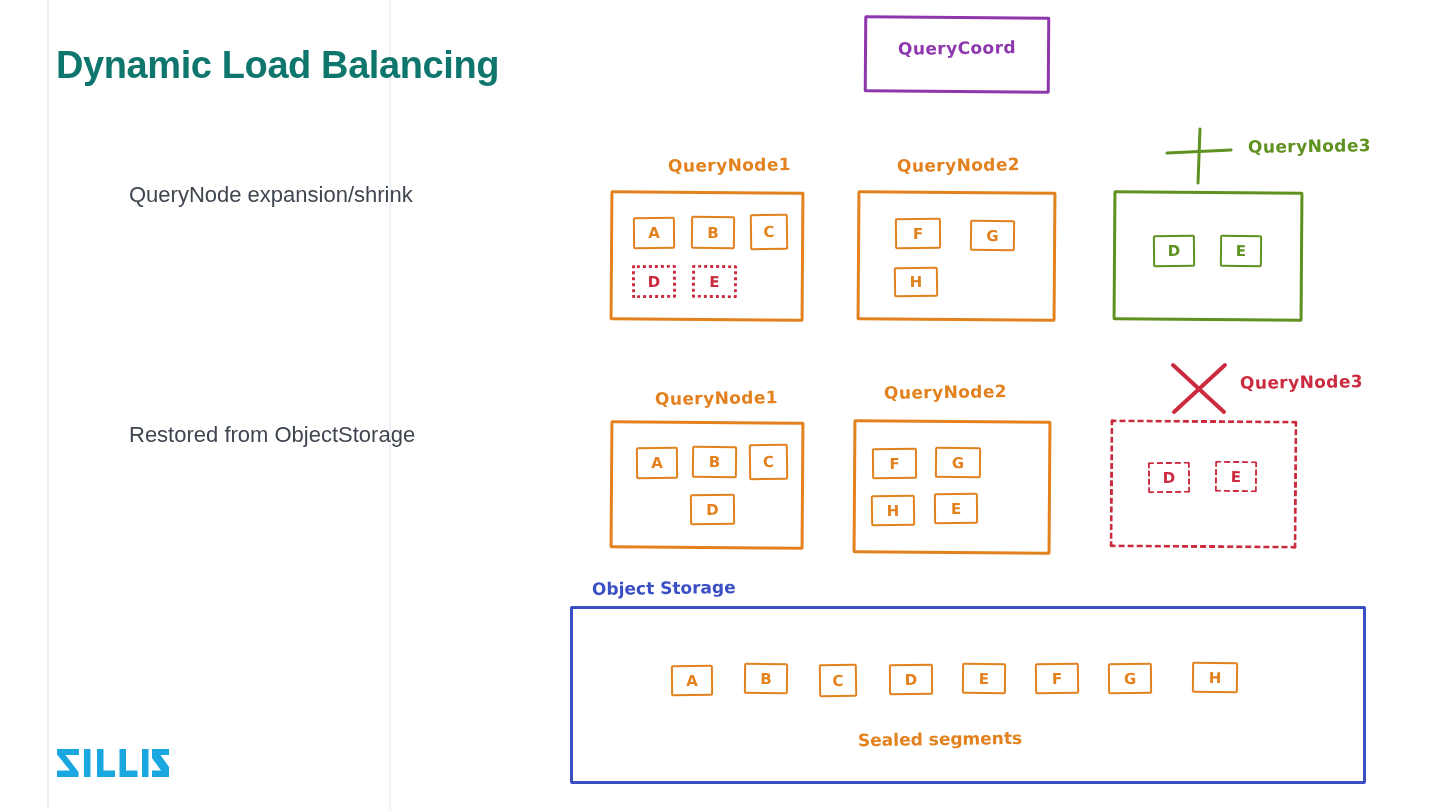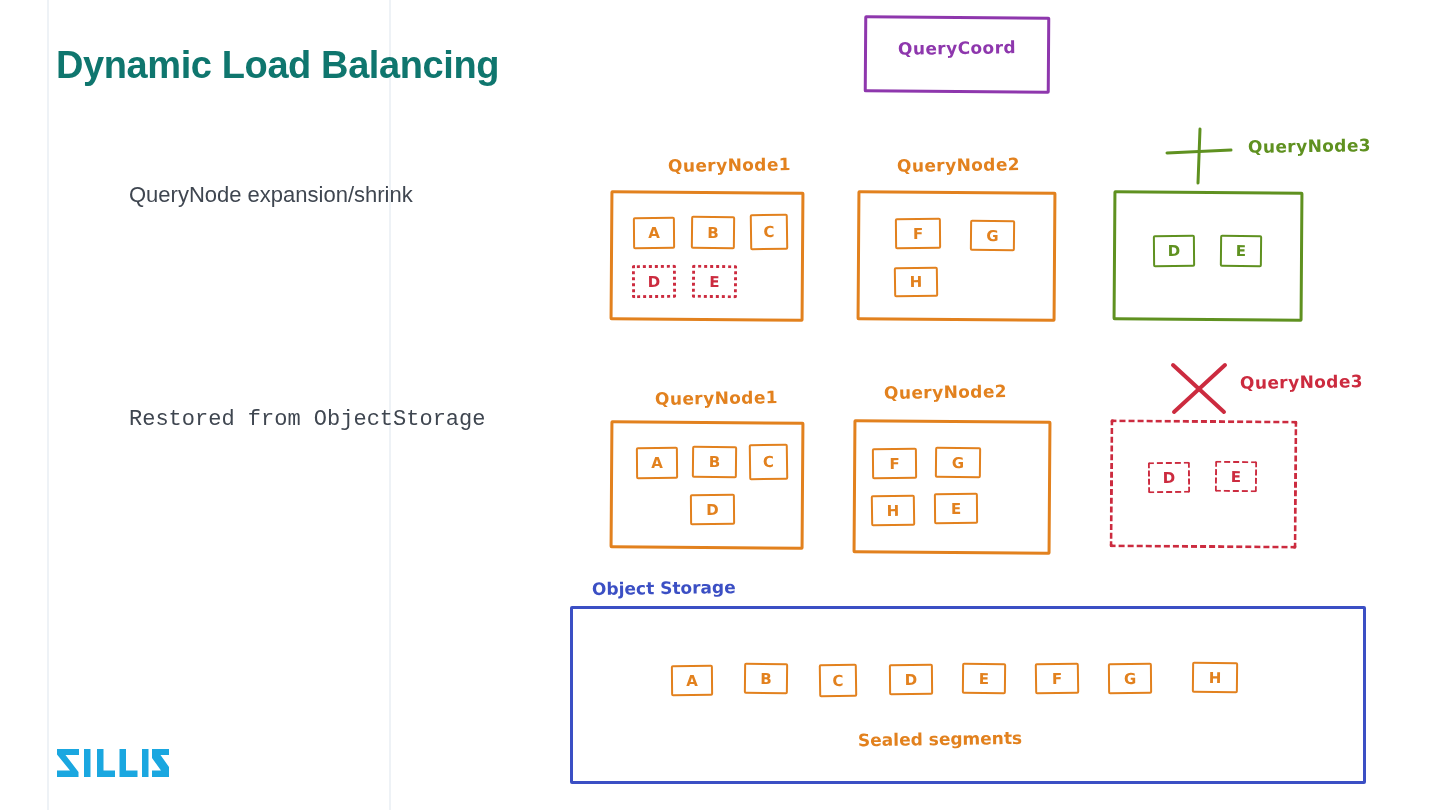--- a/index.html
+++ b/index.html
@@ -43,21 +43,21 @@
     position: absolute;
     left: 94px;
     font-size: 22px;
     font-weight: 400;
     color: #3f4650;
     white-space: nowrap;
     margin-left: 35px;
   }
   .bullet.b0 { top: 182px; }
   .bullet.b1 { top: 291px; }
-  .bullet.b2 { top: 407px; font-family: Liberation Mono, monospace; }
+  .bullet.b2 { top: 422px; }
 
   
   .logo {
     position: absolute;
     left: 57px;
     top: 748px;
     width: 112px;
     height: 30px;
   }
   .node-label {

